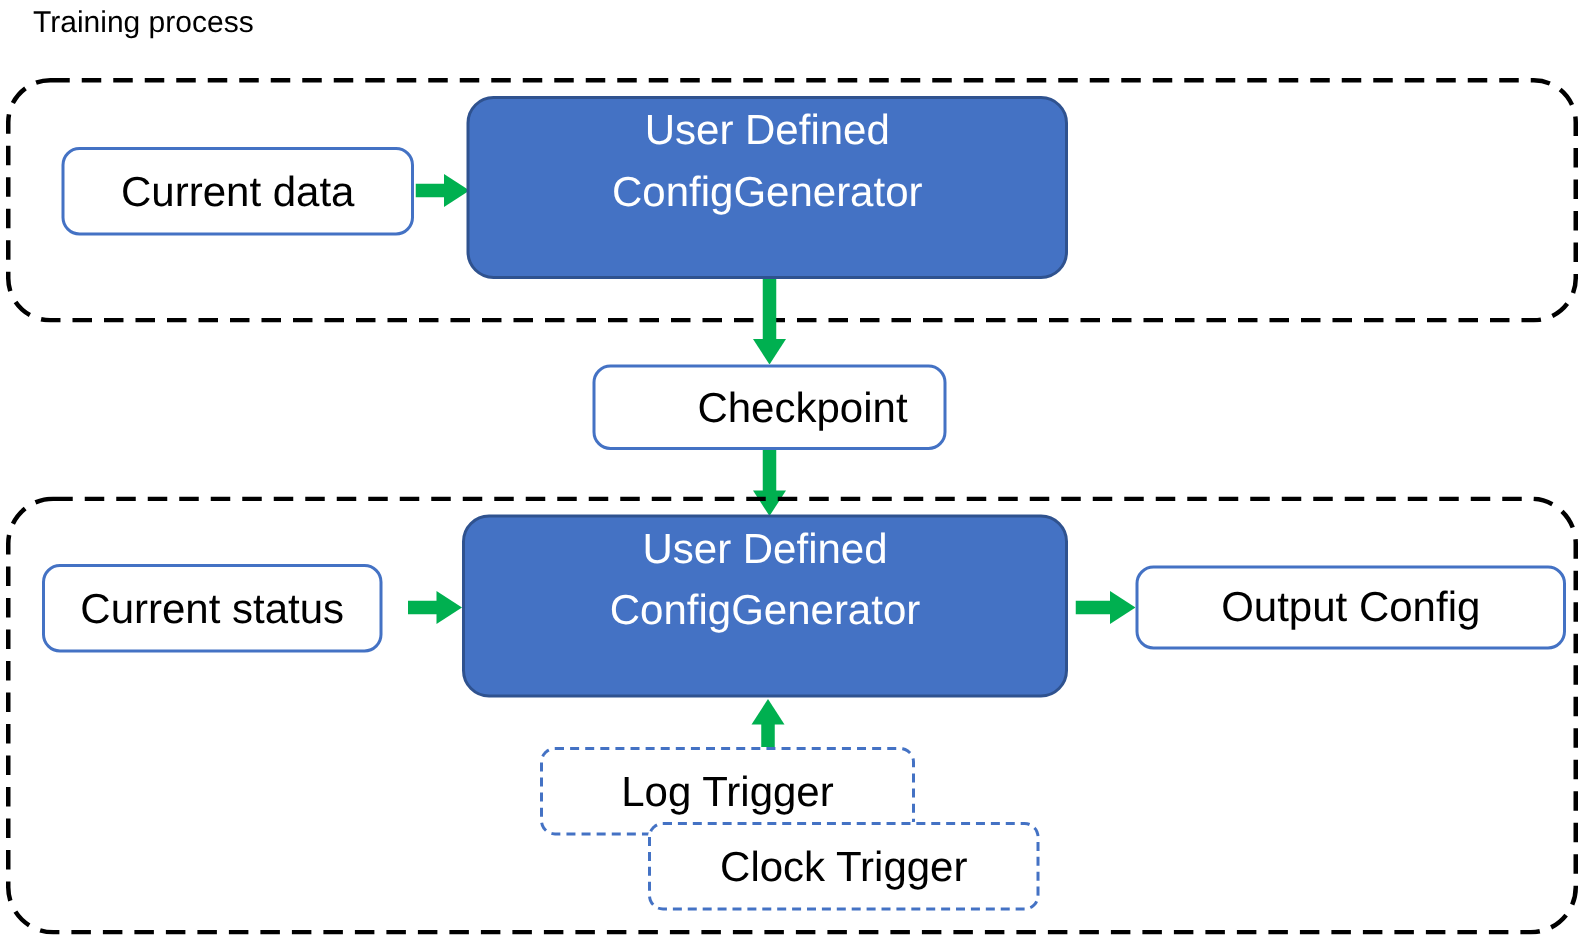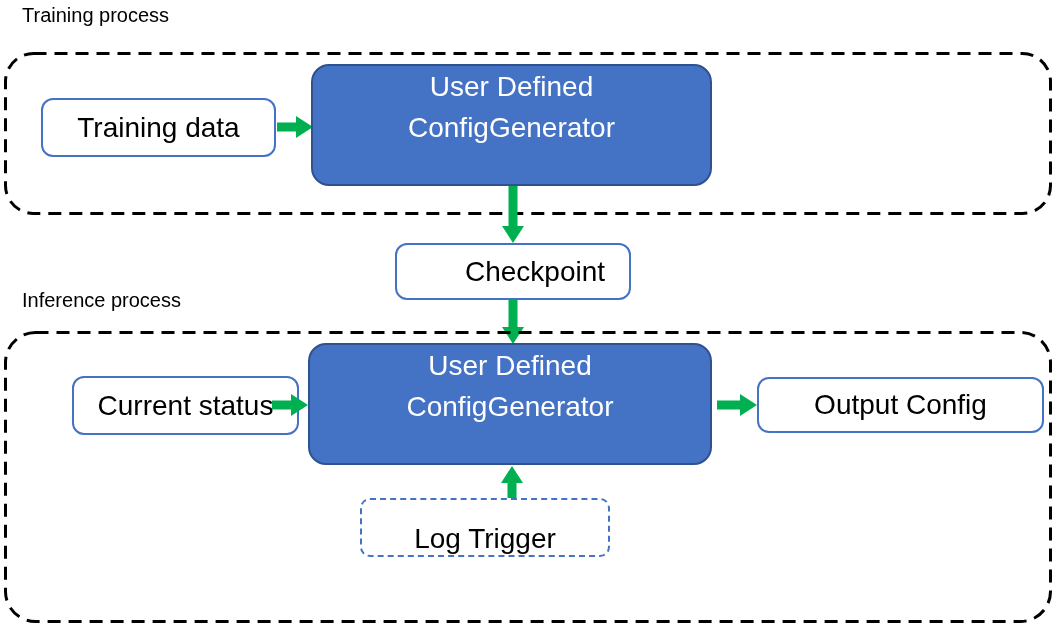--- a/index.html
+++ b/index.html
@@ -39,42 +39,42 @@
     color: var(--generator-text, #fff);
     font-size: 28px;
     line-height: 41px;
     text-align: center;
   }
   .trigger-box {
     background: #fff;
     border: 2px dashed var(--trigger-outline, #4472c4);
     border-radius: 10px;
     display: flex;
-    align-items: flex-end;
+    align-items: center;
     justify-content: center;
     font-size: 28px;
     color: var(--text-dark, #000);
     white-space: nowrap;
   }
   .green { color: var(--arrow-green, #00b050); }
   .dash  { color: var(--container-dash, #000); }
 </style>
 </head>
 <body>
 
 <div class="canvas">
 
   <div class="abs section-label" style="left:22px; top:4px;">Training process</div>
 
   <svg class="abs dash" style="left:4px; top:52px;" width="1048" height="163">
     <rect x="1.5" y="1.5" width="1045" height="160" rx="28" fill="none" stroke="currentColor" stroke-width="3" stroke-dasharray="13 8"></rect>
   </svg>
 
   <div class="abs white-box" style="left:41px; top:98px; width:235px; height:59px;">
-    <span>Training data</span>
+    <span>Current data</span>
   </div>
 
   <svg class="abs green" style="left:277px; top:113px;" width="36" height="28" viewBox="0 0 36 28">
     <rect x="0" y="9.5" width="21" height="9" fill="currentColor"></rect>
     <polygon points="19,3 36,14 19,25" fill="currentColor"></polygon>
   </svg>
 
   <div class="abs generator" style="left:311px; top:64px; width:401px; height:122px;">
     <span>User Defined</span>
     <span>ConfigGenerator</span>
@@ -87,27 +87,26 @@
 
   <div class="abs white-box" style="left:395px; top:243px; width:236px; height:57px;padding-left:44px;">
     <span>Checkpoint</span>
   </div>
 
   <svg class="abs green" style="left:501px; top:300px;" width="24" height="44" viewBox="0 0 24 44">
     <rect x="7.5" y="0" width="9" height="28" fill="currentColor"></rect>
     <polygon points="1,27 23,27 12,44" fill="currentColor"></polygon>
   </svg>
 
-  <div class="abs section-label" style="left:22px; top:289px;">Inference process</div>
 
   <svg class="abs dash" style="left:4px; top:331px;" width="1048" height="292">
     <rect x="1.5" y="1.5" width="1045" height="289" rx="30" fill="none" stroke="currentColor" stroke-width="3" stroke-dasharray="13 8"></rect>
   </svg>
 
-  <div class="abs white-box" style="left:28px; top:376px; width:227px; height:59px;margin-left:44px;">
+  <div class="abs white-box" style="left:28px; top:376px; width:227px; height:59px;">
     <span>Current status</span>
   </div>
 
   <svg class="abs green" style="left:272px; top:391px;" width="36" height="28" viewBox="0 0 36 28">
     <rect x="0" y="9.5" width="21" height="9" fill="currentColor"></rect>
     <polygon points="19,3 36,14 19,25" fill="currentColor"></polygon>
   </svg>
 
   <div class="abs generator" style="left:308px; top:343px; width:404px; height:122px;">
     <span>User Defined</span>
@@ -125,14 +124,17 @@
 
   <svg class="abs green" style="left:500px; top:466px;" width="24" height="32" viewBox="0 0 24 32">
     <polygon points="12,0 1,17 23,17" fill="currentColor"></polygon>
     <rect x="7.5" y="15" width="9" height="17" fill="currentColor"></rect>
   </svg>
 
   <div class="abs trigger-box" style="left:360px; top:498px; width:250px; height:59px; z-index:1;">
     <span>Log Trigger</span>
   </div>
 
+  <div class="abs trigger-box" style="left:432px; top:548px; width:261px; height:59px; z-index:2;">
+    <span>Clock Trigger</span>
+  </div>
 
 </div>
 
 </body></html>

